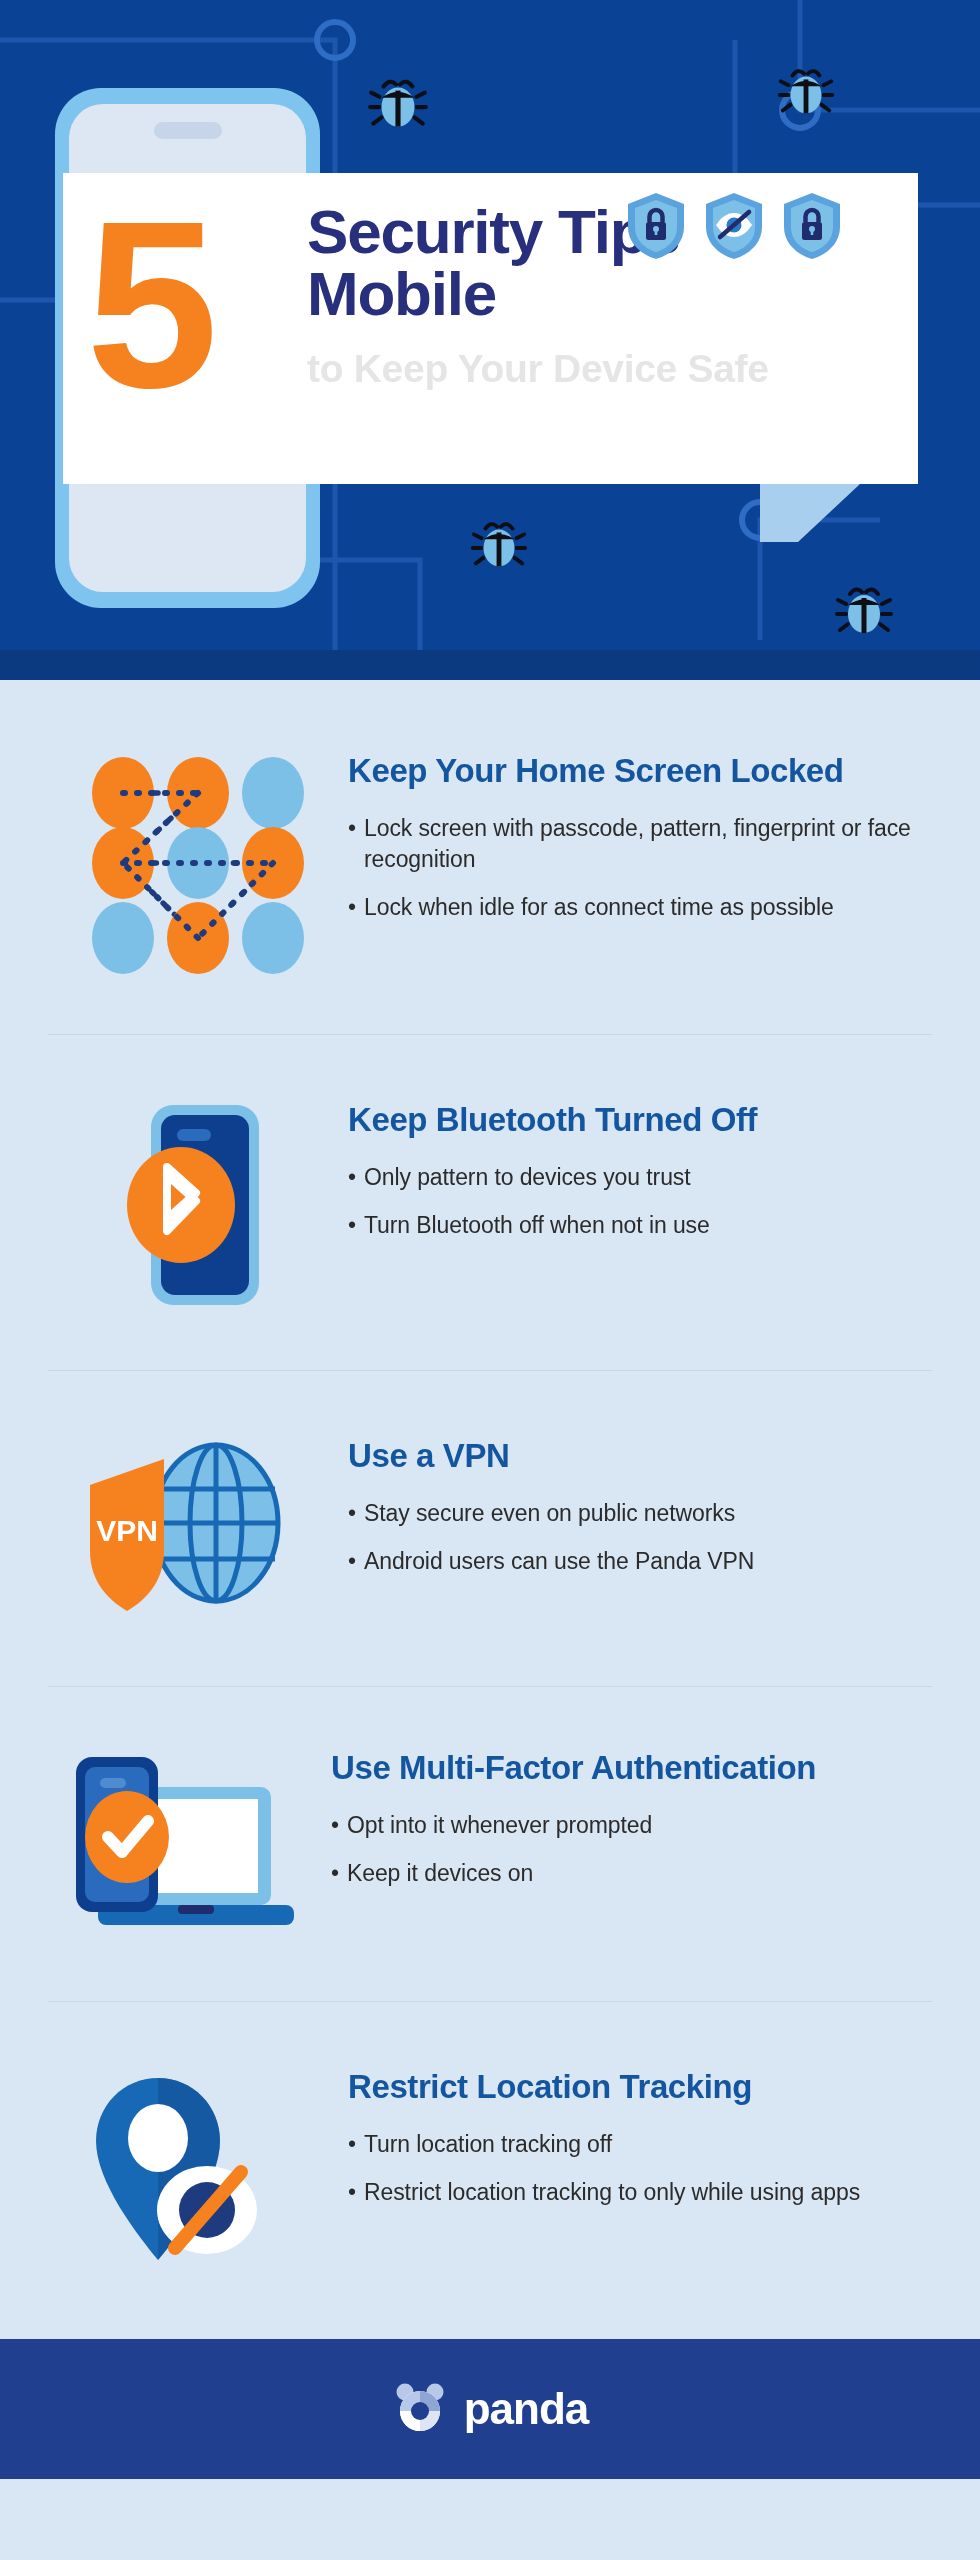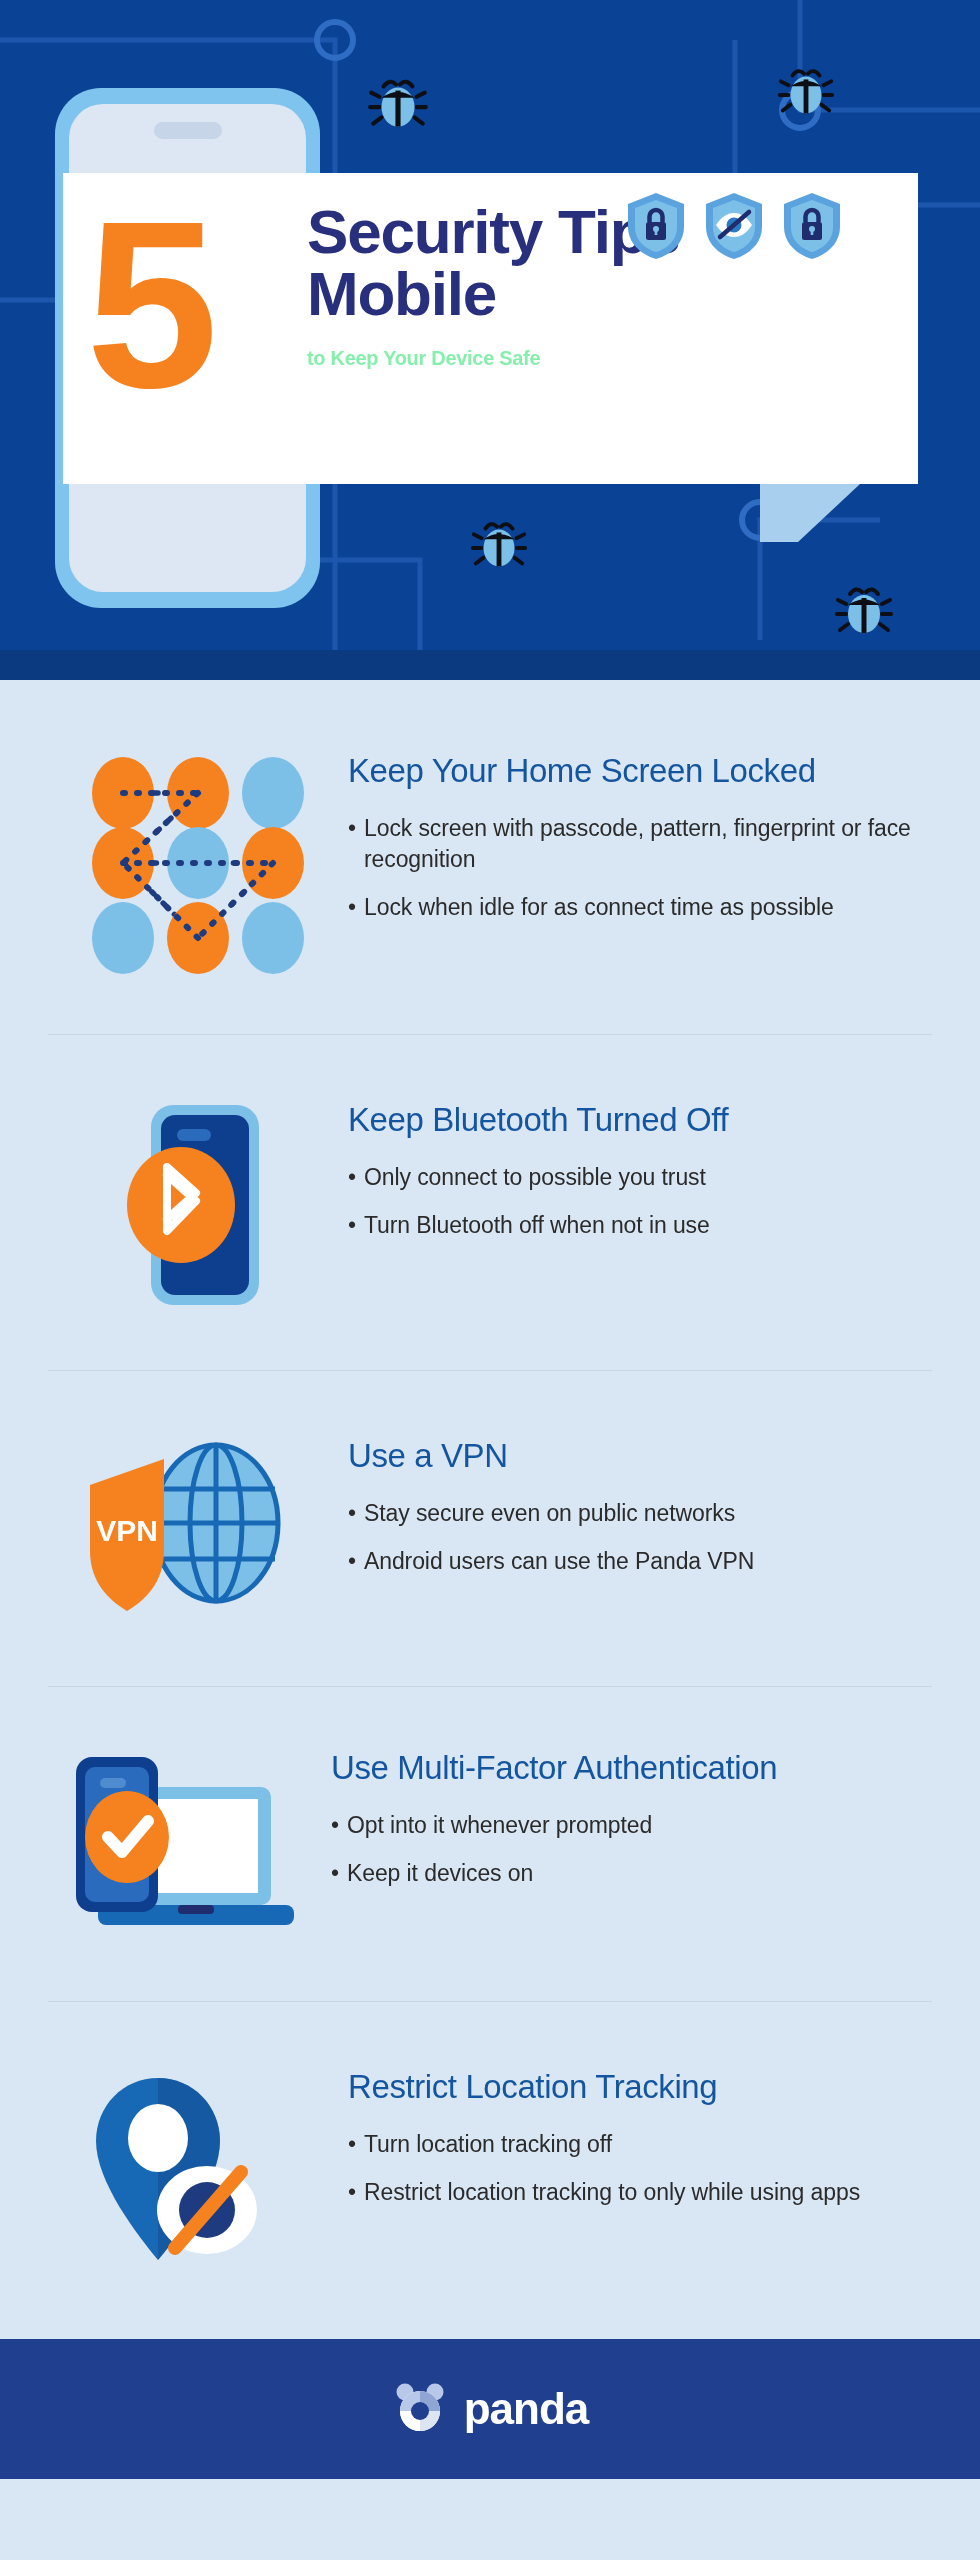--- a/index.html
+++ b/index.html
@@ -84,23 +84,23 @@
     font-size:62px;
     font-weight:bold;
     color:#28307d;
     line-height:1.0;
     letter-spacing:-1.2px;
     white-space:nowrap;
   }
   .title-line.two { margin-top:16px; }
   .subtitle {
     margin-top:22px;
-    font-size:20px;
+    font-size:39px;
     font-weight:bold;
-    color:#86efac;
+    color:#e5e5e5;
     letter-spacing:-0.3px;
     white-space:nowrap;
   }
 
   .shield-row {
     position:absolute;
     left:625px; top:191px;
     display:flex; gap:16px;
     z-index:7;
   }
@@ -120,21 +120,21 @@
   .tip-icon {
     width:300px;
     flex:0 0 300px;
     display:flex;
     align-items:flex-end;
     justify-content:center;
   }
   .tip-text { flex:1; padding-top:4px; }
   .tip-title {
     font-size:33px;
-    font-weight:normal;
+    font-weight:bold;
     color:#14559f;
     line-height:1.18;
     letter-spacing:-0.4px;
     margin-bottom:22px;
   }
   .bullet {
     display:flex;
     font-size:23px;
     color:#2b2b2b;
     line-height:1.34;
@@ -350,21 +350,21 @@
         <ellipse cx="88" cy="108" rx="54" ry="58" fill="#f5821f"></ellipse>
         <g stroke="#ffffff" stroke-width="8" fill="none" stroke-linejoin="round" stroke-linecap="round">
           <path d="M74 78 L103 104 L74 134 L74 70 L103 96 L74 122"></path>
         </g>
       </svg>
     </div>
     <div class="tip-text">
       <div class="tip-title">Keep Bluetooth Turned Off</div>
       <div class="bullet">
         <span class="bullet-dot">•</span>
-        <span>Only connect to possible you trust</span>
+        <span>Only pattern to devices you trust</span>
       </div>
       <div class="bullet">
         <span class="bullet-dot">•</span>
         <span>Turn Bluetooth off when not in use</span>
       </div>
     </div>
   </div>
   <div class="divider"></div>
 
   <div class="tip" style="padding-top:62px;padding-bottom:58px;">

